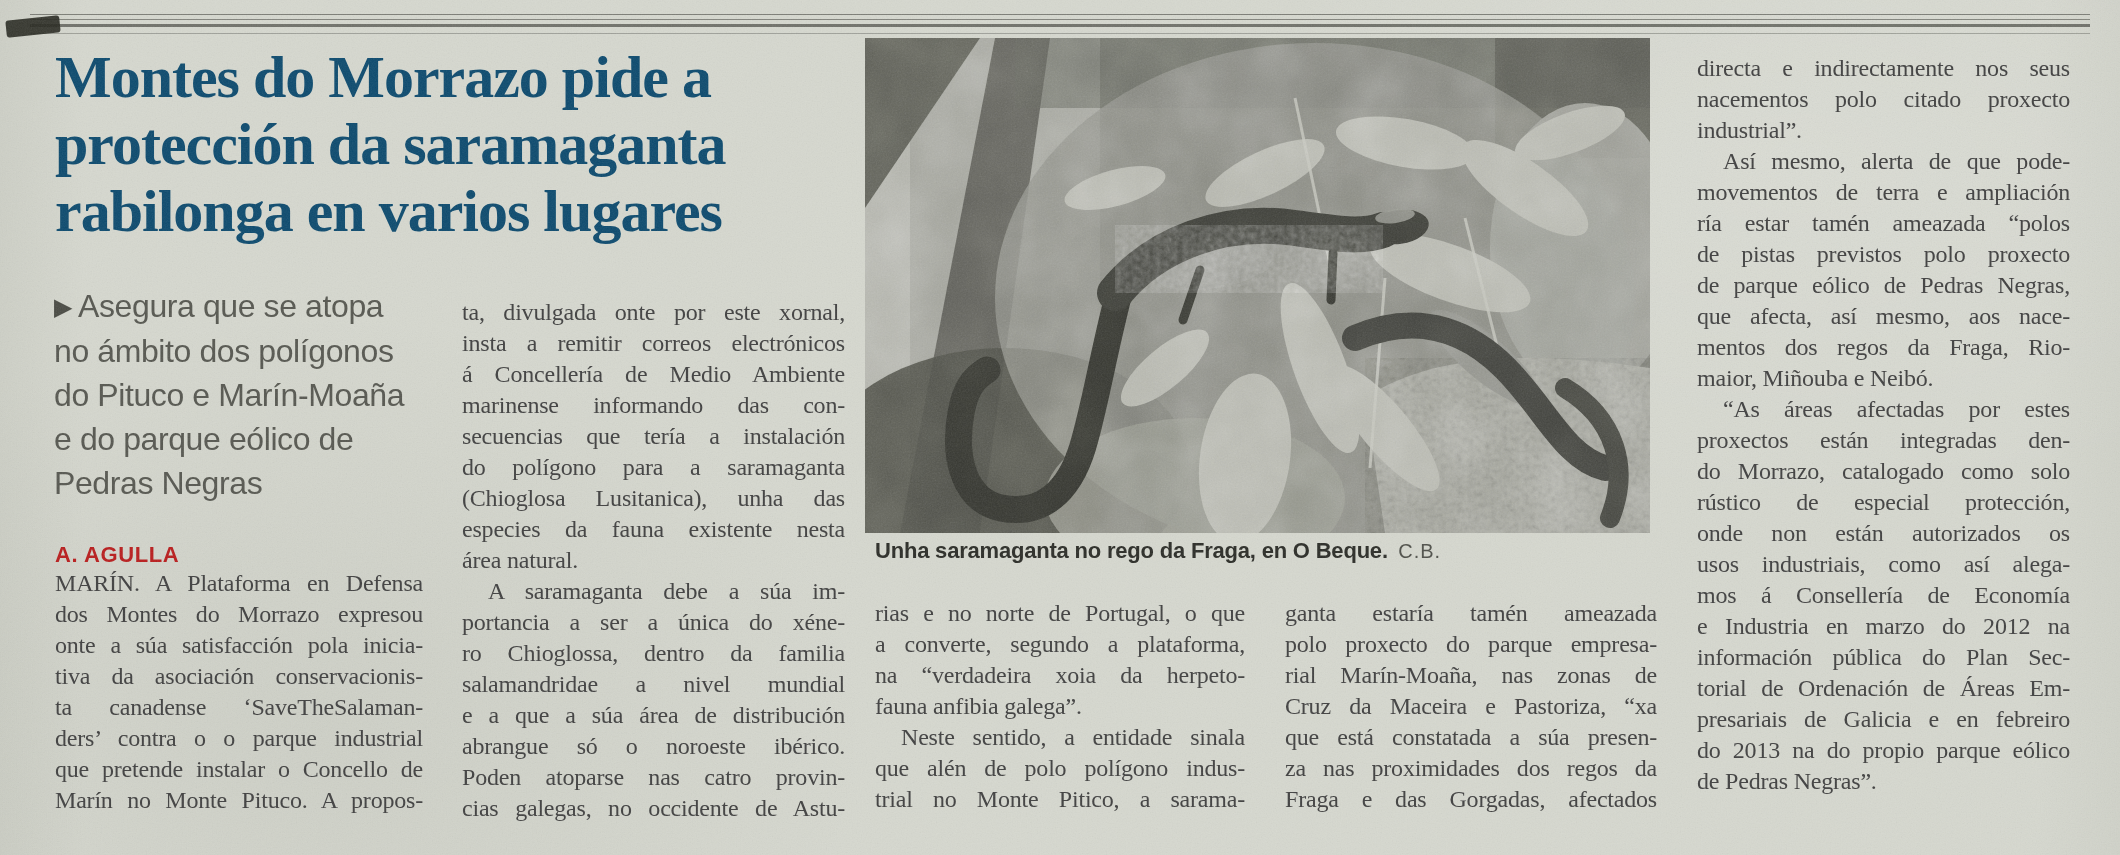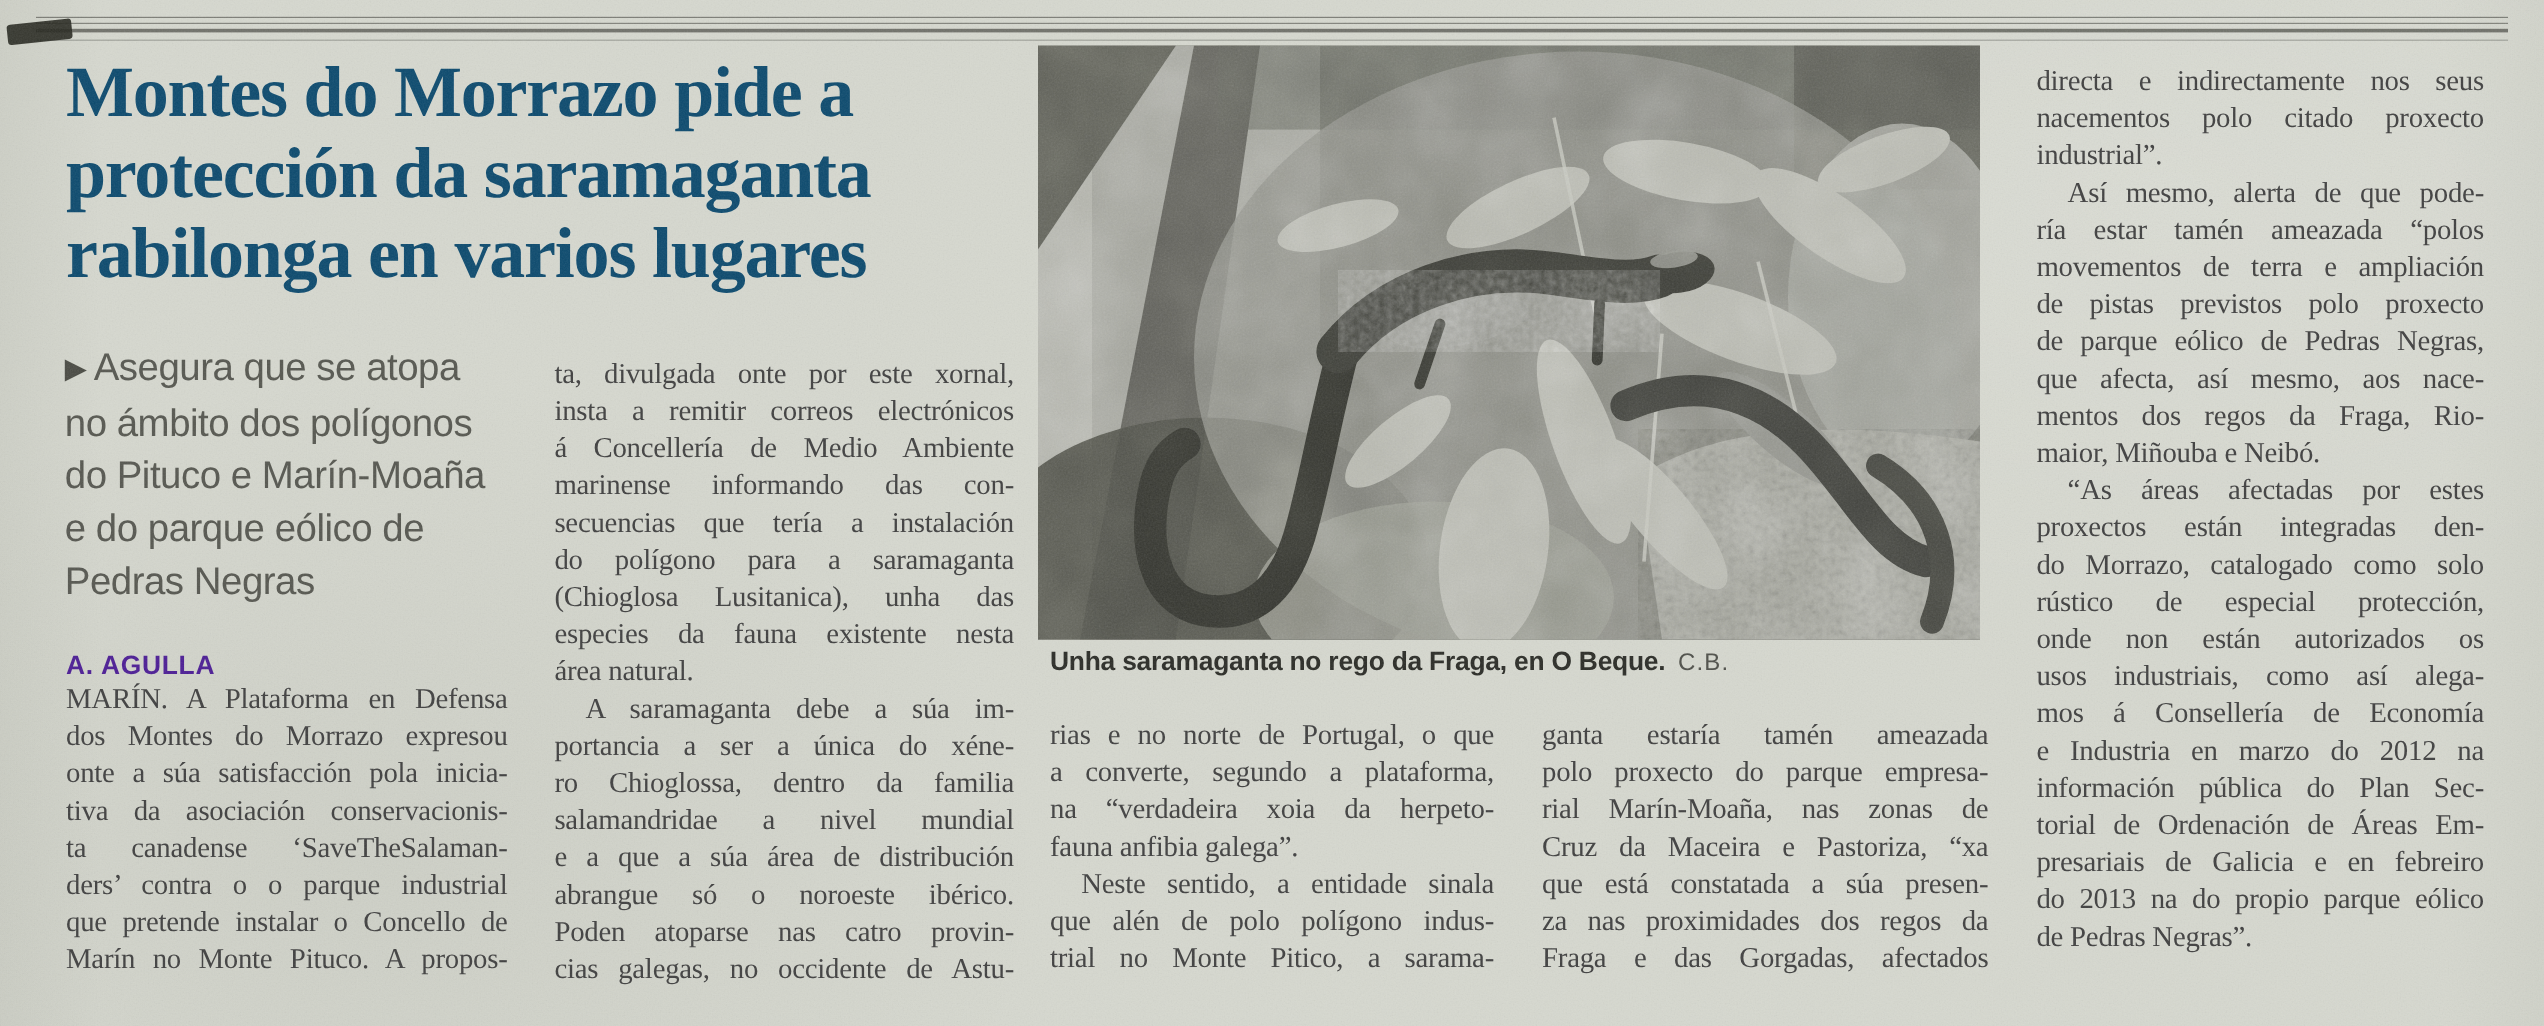--- a/index.html
+++ b/index.html
@@ -18,21 +18,21 @@
   #rule3{top:24px;height:3px;opacity:.85;}
   #rule4{top:33px;height:1px;opacity:.45;}
   #scanmark{position:absolute;left:6px;top:18px;width:54px;height:17px;background:#26271f;
        border-radius:3px;transform:rotate(-6deg);opacity:.9;}
   #headline{position:absolute;left:55px;top:44px;width:790px;color:#0c4a6e;
        font-weight:bold;font-size:60px;line-height:67px;letter-spacing:-1px;white-space:nowrap;}
   #standfirst{position:absolute;left:54px;top:284px;width:380px;color:#565750;
        font-family:"Liberation Sans","DejaVu Sans",sans-serif;
        font-size:32px;line-height:44px;letter-spacing:-0.4px;white-space:nowrap;}
   #standfirst .bullet{font-size:24px;color:#4a4b44;margin-right:6px;vertical-align:2px;}
-  #byline{position:absolute;left:55px;top:542px;color:#4c1d95;
+  #byline{position:absolute;left:55px;top:542px;color:#b91c1c;
        font-family:"Liberation Sans","DejaVu Sans",sans-serif;
        font-weight:bold;font-size:22px;letter-spacing:.6px;}
   .col{position:absolute;color:#404040;}
   #col1{left:55px;top:568px;width:368px;}
   #col2{left:462px;top:297px;width:383px;}
   #col3{left:875px;top:598px;width:370px;}
   #col4{left:1285px;top:598px;width:372px;}
   #col5{left:1697px;top:53px;width:373px;}
   .bline{height:31px;font-size:24px;line-height:31px;letter-spacing:-0.2px;
        text-align:justify;text-align-last:justify;overflow:visible;}
@@ -118,22 +118,22 @@
     <div class="bline">Cruz da Maceira e Pastoriza, “xa</div>
     <div class="bline">que está constatada a súa presen-</div>
     <div class="bline">za nas proximidades dos regos da</div>
     <div class="bline">Fraga e das Gorgadas, afectados</div>
   </div>
 <div class="col" id="col5">
     <div class="bline">directa e indirectamente nos seus</div>
     <div class="bline">nacementos polo citado proxecto</div>
     <div class="bline last">industrial”.</div>
     <div class="bline ind">Así mesmo, alerta de que pode-</div>
+    <div class="bline">movementos de terra e ampliación</div>
     <div class="bline">ría estar tamén ameazada “polos</div>
-    <div class="bline">movementos de terra e ampliación</div>
     <div class="bline">de pistas previstos polo proxecto</div>
     <div class="bline">de parque eólico de Pedras Negras,</div>
     <div class="bline">que afecta, así mesmo, aos nace-</div>
     <div class="bline">mentos dos regos da Fraga, Rio-</div>
     <div class="bline last">maior, Miñouba e Neibó.</div>
     <div class="bline ind">“As áreas afectadas por estes</div>
     <div class="bline">proxectos están integradas den-</div>
     <div class="bline">do Morrazo, catalogado como solo</div>
     <div class="bline">rústico de especial protección,</div>
     <div class="bline">onde non están autorizados os</div>

